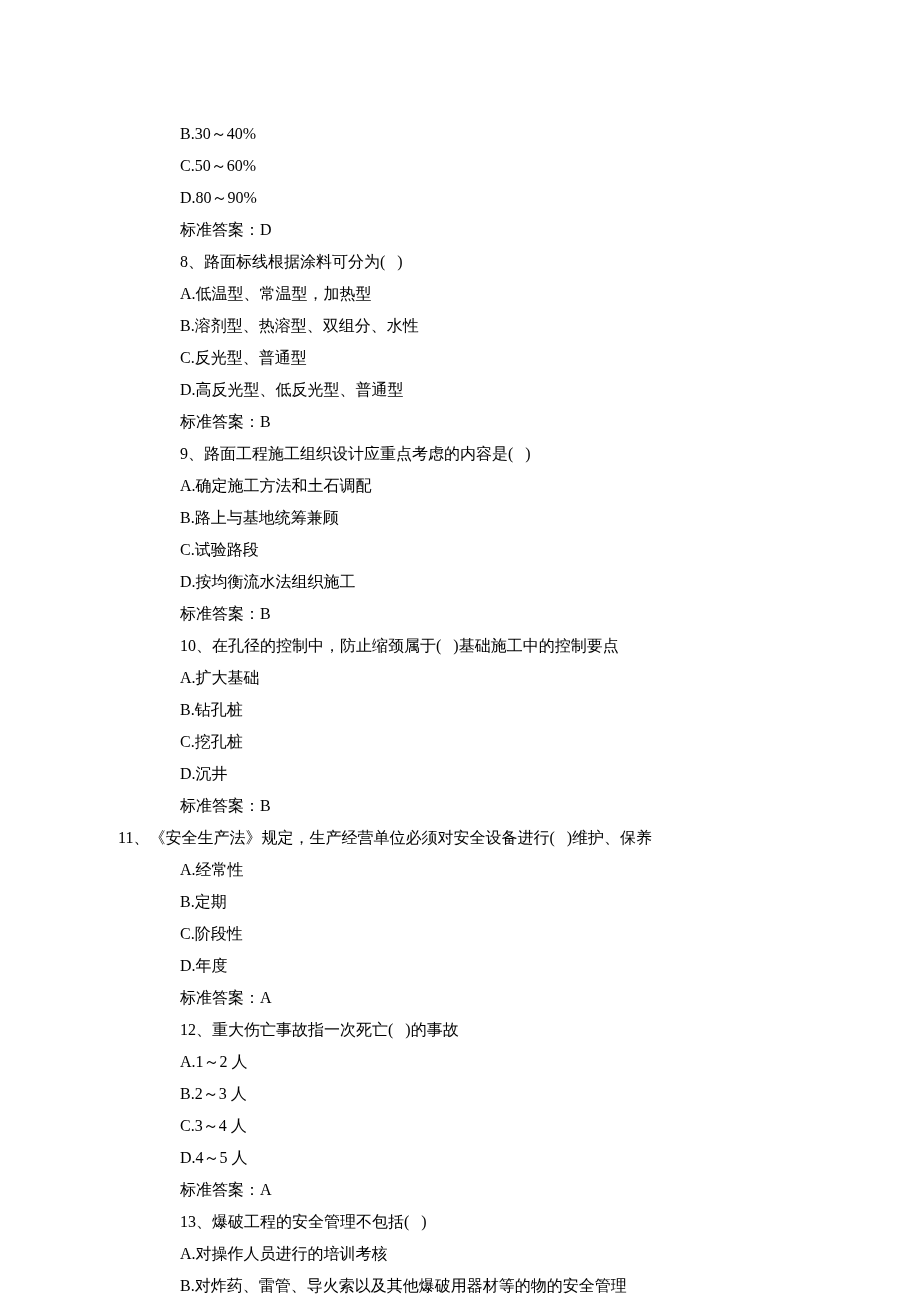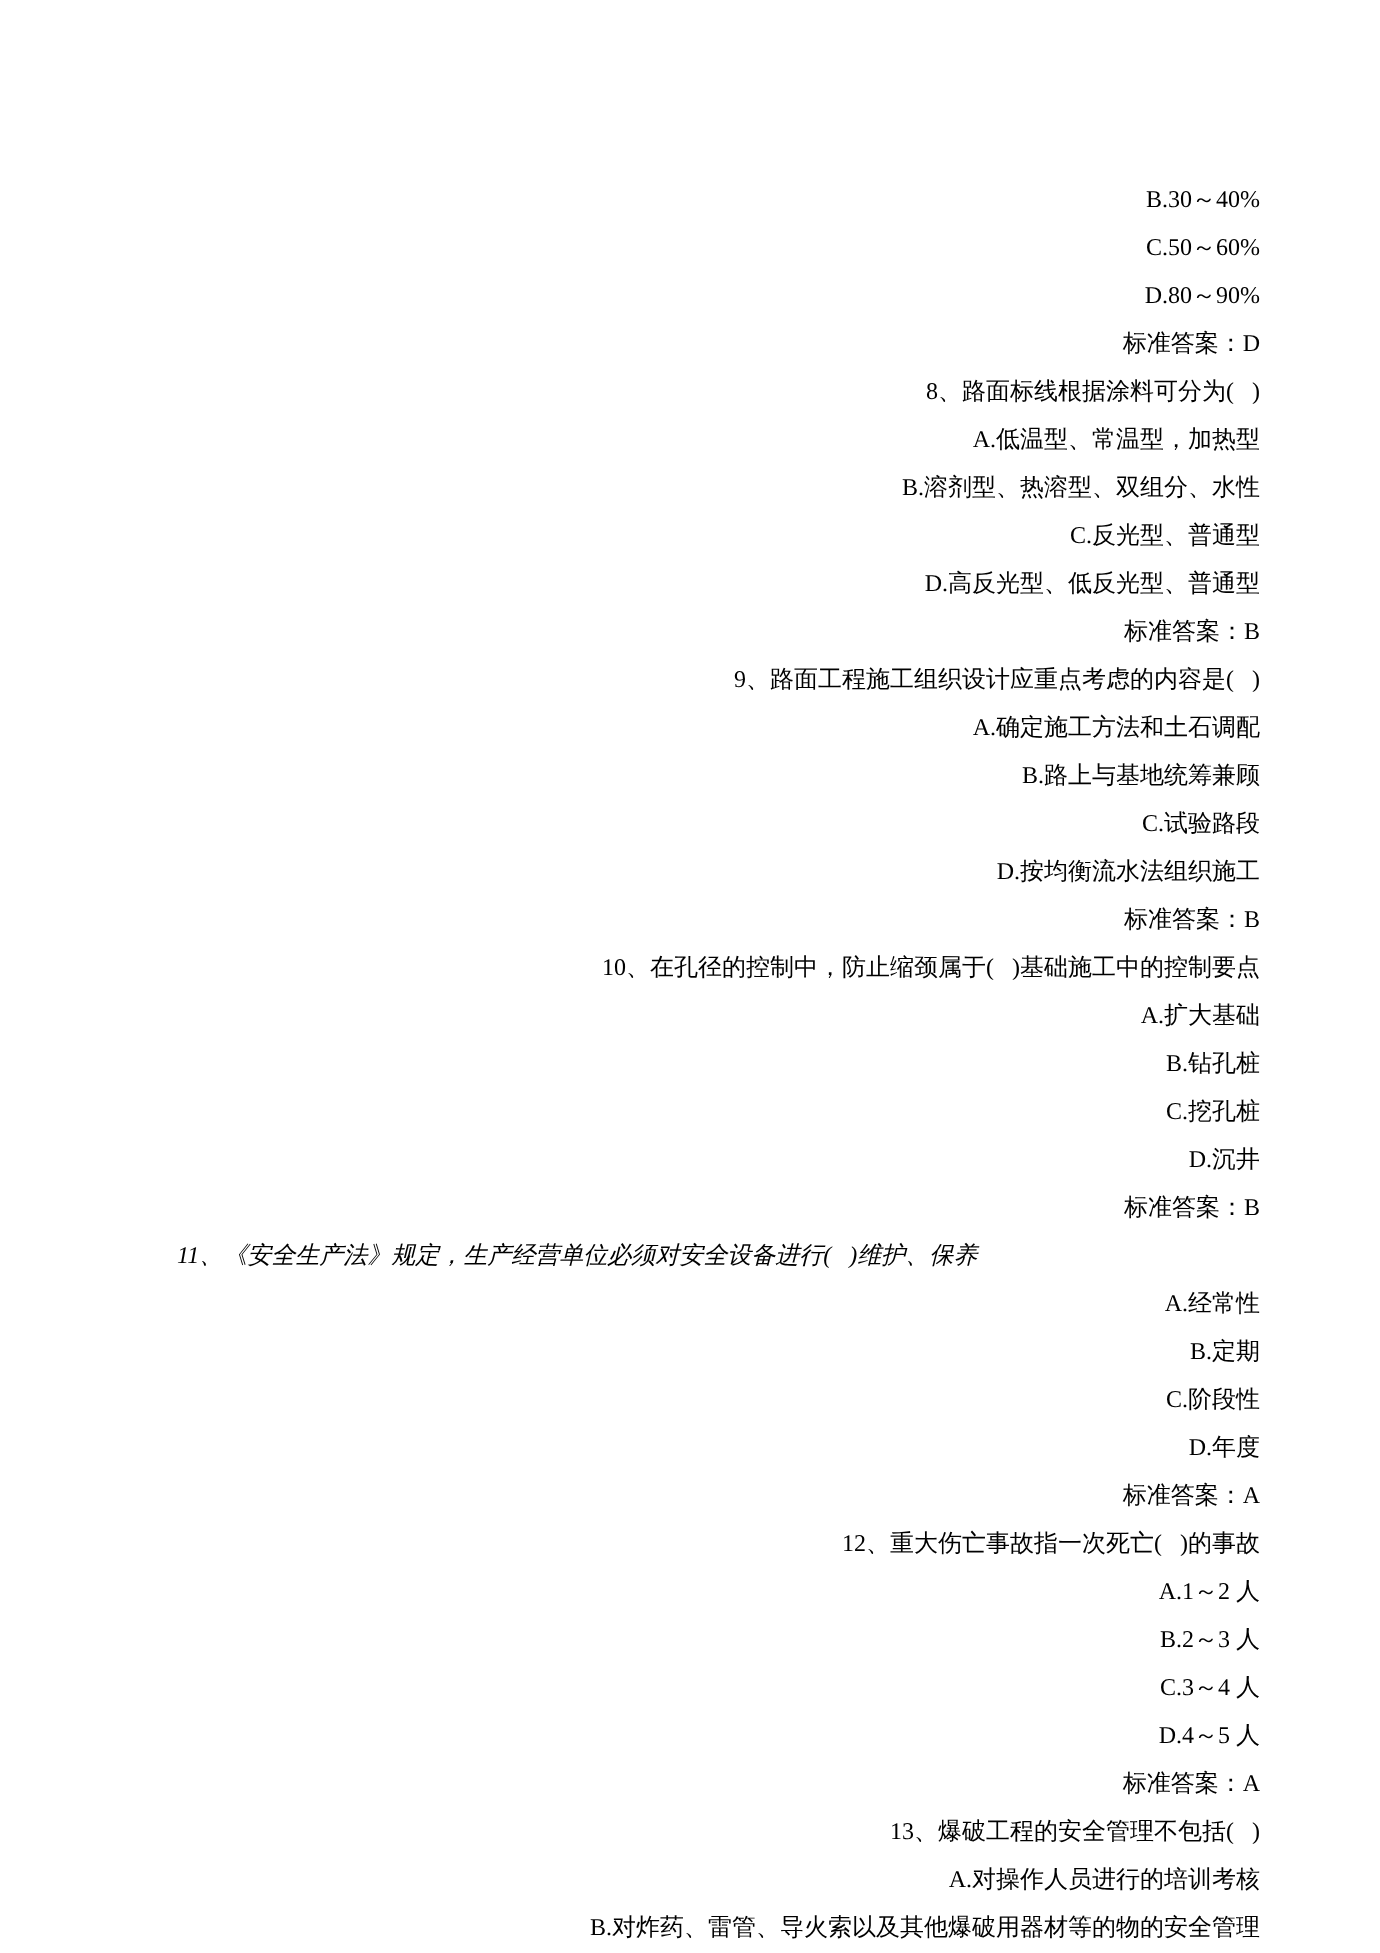--- a/index.html
+++ b/index.html
@@ -7,19 +7,19 @@
       background: #ffffff;
       font-family: "SimSun", "宋体", serif;
       font-size: 16px;
       line-height: 2.0;
       color: #000000;
       padding: 118px 80px 60px 80px;
       width: 920px;
     }
     .content { white-space: pre; }
     .line { display: block; }
-    .indent-1 { padding-left: 100px; text-align: right; }
-    .indent-0 { padding-left: 38px; font-style: italic; }
+    .indent-1 { padding-left: 100px; }
+    .indent-0 { padding-left: 38px; }
   </style>
 </head>
 <body>
 
 <div class="content" id="doc"><span class="line indent-1">B.30～40%</span><span class="line indent-1">C.50～60%</span><span class="line indent-1">D.80～90%</span><span class="line indent-1">标准答案：D</span><span class="line indent-1">8、路面标线根据涂料可分为(   )</span><span class="line indent-1">A.低温型、常温型，加热型</span><span class="line indent-1">B.溶剂型、热溶型、双组分、水性</span><span class="line indent-1">C.反光型、普通型</span><span class="line indent-1">D.高反光型、低反光型、普通型</span><span class="line indent-1">标准答案：B</span><span class="line indent-1">9、路面工程施工组织设计应重点考虑的内容是(   )</span><span class="line indent-1">A.确定施工方法和土石调配</span><span class="line indent-1">B.路上与基地统筹兼顾</span><span class="line indent-1">C.试验路段</span><span class="line indent-1">D.按均衡流水法组织施工</span><span class="line indent-1">标准答案：B</span><span class="line indent-1">10、在孔径的控制中，防止缩颈属于(   )基础施工中的控制要点</span><span class="line indent-1">A.扩大基础</span><span class="line indent-1">B.钻孔桩</span><span class="line indent-1">C.挖孔桩</span><span class="line indent-1">D.沉井</span><span class="line indent-1">标准答案：B</span><span class="line indent-0">11、《安全生产法》规定，生产经营单位必须对安全设备进行(   )维护、保养</span><span class="line indent-1">A.经常性</span><span class="line indent-1">B.定期</span><span class="line indent-1">C.阶段性</span><span class="line indent-1">D.年度</span><span class="line indent-1">标准答案：A</span><span class="line indent-1">12、重大伤亡事故指一次死亡(   )的事故</span><span class="line indent-1">A.1～2 人</span><span class="line indent-1">B.2～3 人</span><span class="line indent-1">C.3～4 人</span><span class="line indent-1">D.4～5 人</span><span class="line indent-1">标准答案：A</span><span class="line indent-1">13、爆破工程的安全管理不包括(   )</span><span class="line indent-1">A.对操作人员进行的培训考核</span><span class="line indent-1">B.对炸药、雷管、导火索以及其他爆破用器材等的物的安全管理</span></div>
 
 </body></html>

